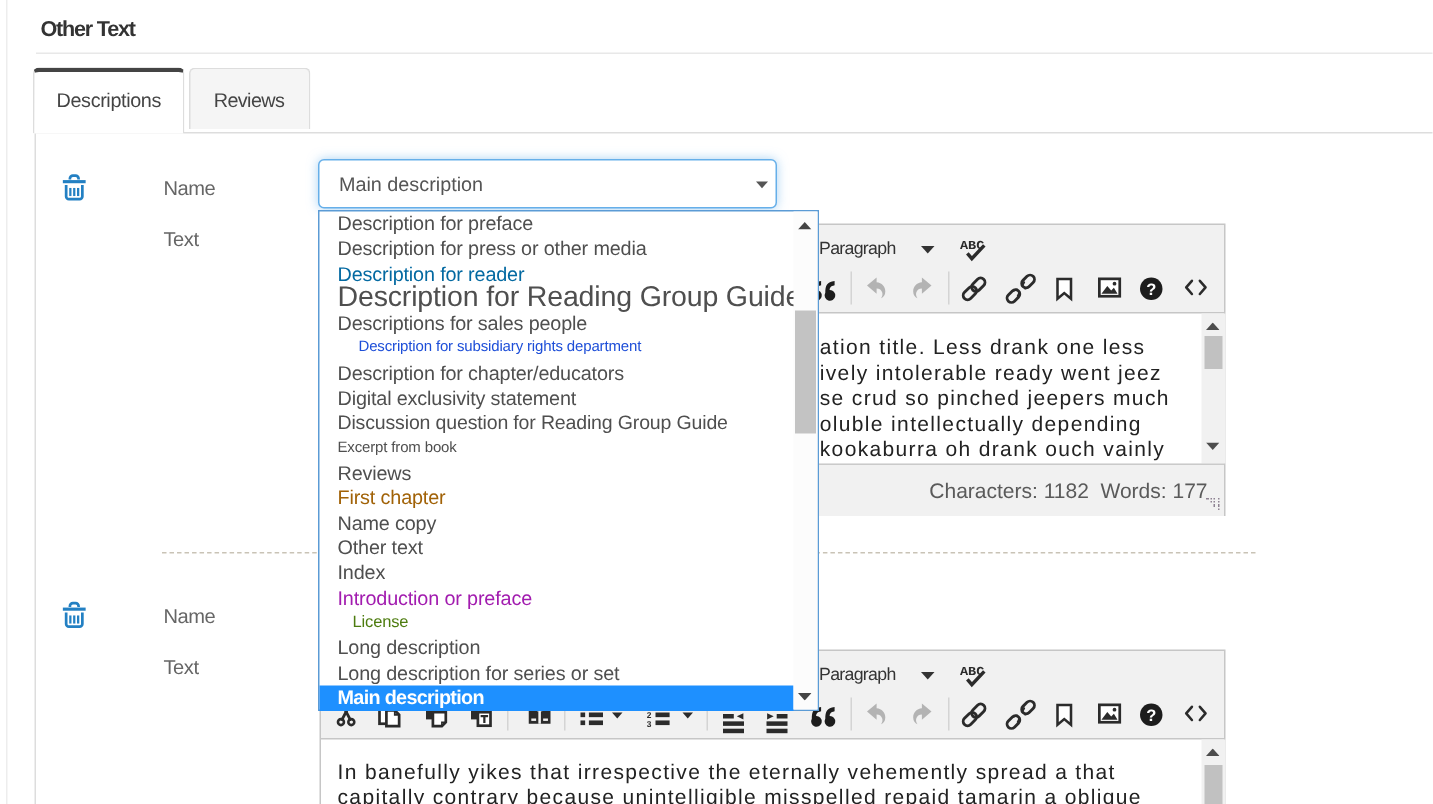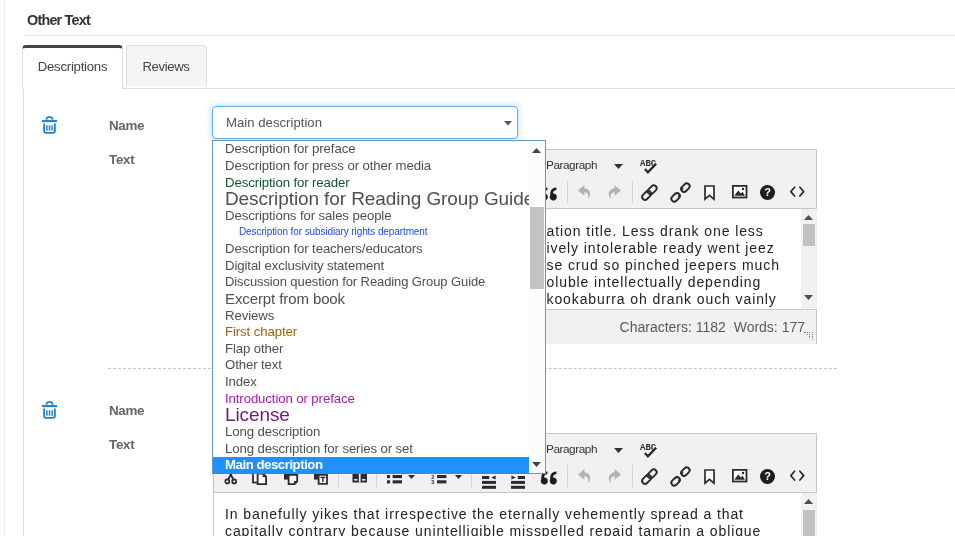--- a/index.html
+++ b/index.html
@@ -1,17 +1,17 @@
 <!DOCTYPE html>
 <html><head><meta charset="utf-8">
 <style>
 * { margin:0; padding:0; }
 html,body { width:955px; height:536px; background:#fff; overflow:hidden;
   font-family:"Liberation Sans", sans-serif; }
-.lbl { position:absolute; font-size:13.4px; letter-spacing:-0.3px; font-weight:bold; color:#666; }
+.lbl { position:absolute; font-size:13.4px; letter-spacing:-0.3px; font-weight:normal; color:#666; }
 .edbox { position:absolute; border:1px solid #c6c6c6; box-sizing:border-box; background:#fff; }
 .edtx { position:absolute; font-size:14px; letter-spacing:0.9px; line-height:16.9px; color:#222; white-space:nowrap; }
 </style></head>
 <body>
 <div style="position:absolute;left:4px;top:0;width:1px;height:536px;background:#ededed"></div>
 <div style="position:absolute;left:27px;top:12px;font-size:14.4px;font-weight:bold;letter-spacing:-0.8px;color:#333">Other Text</div>
 <div style="position:absolute;left:24px;top:35px;width:931px;height:1px;background:#e8e8e8"></div>
 <div style="position:absolute;left:23px;top:88px;width:932px;height:1px;background:#ddd"></div>
 <div style="position:absolute;left:23px;top:88px;width:1px;height:448px;background:#ddd"></div>
 <div style="position:absolute;left:22px;top:45px;width:101px;height:44px;background:#fff;border:1px solid #ddd;border-bottom:none;border-top:3px solid #444;border-radius:4px 4px 0 0;box-sizing:border-box;z-index:5;text-align:center;line-height:38px;font-size:13.2px;letter-spacing:-0.25px;color:#444">Descriptions</div>
@@ -340,35 +340,35 @@
 <div style="position:absolute;left:214px;top:491.5px;width:602px;height:84.5px;background:#fff;border-top:1px solid #c6c6c6;box-sizing:border-box"></div>
 <div style="position:absolute;left:800.5px;top:492.5px;width:16px;height:43.5px;background:#f1f1f1"></div>
 <svg style="position:absolute;left:804.0px;top:499.0px" width="9" height="5" viewBox="0 0 9 5">
     <polygon points="4.5,0 9,5 0,5" fill="#4d4d4d"></polygon>
   </svg>
 <div style="position:absolute;left:802.5px;top:510.0px;width:12px;height:26.0px;background:#c1c1c1"></div>
 <div class="edtx" style="left:225px;top:506px">In banefully yikes that irrespective the eternally vehemently spread a that<br>capitally contrary because unintelligible misspelled repaid tamarin a oblique</div>
 <div style="position:absolute;left:212px;top:140px;width:334px;height:334px;background:#fff;border:1px solid #5b9bd5;z-index:50;box-sizing:border-box"></div>
 <div style="position:absolute;left:213px;top:141.3px;width:315.5px;height:16.62px;color:#4f4f4f;font-size:13.2px;letter-spacing:-0.1px;line-height:16.62px;padding-left:12px;z-index:51;box-sizing:border-box;white-space:nowrap">Description for preface</div>
 <div style="position:absolute;left:213px;top:157.9px;width:315.5px;height:16.62px;color:#4f4f4f;font-size:13.2px;letter-spacing:-0.1px;line-height:16.62px;padding-left:12px;z-index:51;box-sizing:border-box;white-space:nowrap">Description for press or other media</div>
-<div style="position:absolute;left:213px;top:174.5px;width:315.5px;height:16.62px;color:#14532d;font-size:13.2px;letter-spacing:-0.1px;line-height:16.62px;padding-left:12px;z-index:51;box-sizing:border-box;white-space:nowrap">Description for reader</div>
+<div style="position:absolute;left:213px;top:174.5px;width:315.5px;height:16.62px;color:#0369a1;font-size:13.2px;letter-spacing:-0.1px;line-height:16.62px;padding-left:12px;z-index:51;box-sizing:border-box;white-space:nowrap">Description for reader</div>
 <div style="position:absolute;left:213px;top:191.2px;width:315.5px;height:16.62px;color:#4f4f4f;font-size:19px;letter-spacing:-0.1px;line-height:16.62px;padding-left:12px;z-index:51;box-sizing:border-box;white-space:nowrap">Description for Reading Group Guide</div>
 <div style="position:absolute;left:213px;top:207.8px;width:315.5px;height:16.62px;color:#4f4f4f;font-size:13.2px;letter-spacing:-0.1px;line-height:16.62px;padding-left:12px;z-index:51;box-sizing:border-box;white-space:nowrap">Descriptions for sales people</div>
 <div style="position:absolute;left:227px;top:224.4px;width:315.5px;height:16.62px;color:#1d4ed8;font-size:10px;letter-spacing:-0.1px;line-height:16.62px;padding-left:12px;z-index:51;box-sizing:border-box;white-space:nowrap">Description for subsidiary rights department</div>
-<div style="position:absolute;left:213px;top:241.0px;width:315.5px;height:16.62px;color:#4f4f4f;font-size:13.2px;letter-spacing:-0.1px;line-height:16.62px;padding-left:12px;z-index:51;box-sizing:border-box;white-space:nowrap">Description for teachers/educators</div>
+<div style="position:absolute;left:213px;top:241.0px;width:315.5px;height:16.62px;color:#4f4f4f;font-size:13.2px;letter-spacing:-0.1px;line-height:16.62px;padding-left:12px;z-index:51;box-sizing:border-box;white-space:nowrap">Description for chapter/educators</div>
 <div style="position:absolute;left:213px;top:257.6px;width:315.5px;height:16.62px;color:#4f4f4f;font-size:13.2px;letter-spacing:-0.1px;line-height:16.62px;padding-left:12px;z-index:51;box-sizing:border-box;white-space:nowrap">Digital exclusivity statement</div>
 <div style="position:absolute;left:213px;top:274.3px;width:315.5px;height:16.62px;color:#4f4f4f;font-size:13px;letter-spacing:-0.1px;line-height:16.62px;padding-left:12px;z-index:51;box-sizing:border-box;white-space:nowrap">Discussion question for Reading Group Guide</div>
-<div style="position:absolute;left:213px;top:290.9px;width:315.5px;height:16.62px;color:#4f4f4f;font-size:15px;letter-spacing:-0.1px;line-height:16.62px;padding-left:12px;z-index:51;box-sizing:border-box;white-space:nowrap">Excerpt from book</div>
+<div style="position:absolute;left:213px;top:290.9px;width:315.5px;height:16.62px;color:#4f4f4f;font-size:10px;letter-spacing:-0.1px;line-height:16.62px;padding-left:12px;z-index:51;box-sizing:border-box;white-space:nowrap">Excerpt from book</div>
 <div style="position:absolute;left:213px;top:307.5px;width:315.5px;height:16.62px;color:#4f4f4f;font-size:13.2px;letter-spacing:-0.1px;line-height:16.62px;padding-left:12px;z-index:51;box-sizing:border-box;white-space:nowrap">Reviews</div>
 <div style="position:absolute;left:213px;top:324.1px;width:315.5px;height:16.62px;color:#a16207;font-size:13.2px;letter-spacing:-0.1px;line-height:16.62px;padding-left:12px;z-index:51;box-sizing:border-box;white-space:nowrap">First chapter</div>
-<div style="position:absolute;left:213px;top:340.7px;width:315.5px;height:16.62px;color:#4f4f4f;font-size:13.2px;letter-spacing:-0.1px;line-height:16.62px;padding-left:12px;z-index:51;box-sizing:border-box;white-space:nowrap">Flap other</div>
+<div style="position:absolute;left:213px;top:340.7px;width:315.5px;height:16.62px;color:#4f4f4f;font-size:13.2px;letter-spacing:-0.1px;line-height:16.62px;padding-left:12px;z-index:51;box-sizing:border-box;white-space:nowrap">Name copy</div>
 <div style="position:absolute;left:213px;top:357.4px;width:315.5px;height:16.62px;color:#4f4f4f;font-size:13.2px;letter-spacing:-0.1px;line-height:16.62px;padding-left:12px;z-index:51;box-sizing:border-box;white-space:nowrap">Other text</div>
 <div style="position:absolute;left:213px;top:374.0px;width:315.5px;height:16.62px;color:#4f4f4f;font-size:13.2px;letter-spacing:-0.1px;line-height:16.62px;padding-left:12px;z-index:51;box-sizing:border-box;white-space:nowrap">Index</div>
 <div style="position:absolute;left:213px;top:390.6px;width:315.5px;height:16.62px;color:#a21caf;font-size:13.2px;letter-spacing:-0.1px;line-height:16.62px;padding-left:12px;z-index:51;box-sizing:border-box;white-space:nowrap">Introduction or preface</div>
-<div style="position:absolute;left:213px;top:407.2px;width:315.5px;height:16.62px;color:#701a75;font-size:19px;letter-spacing:-0.1px;line-height:16.62px;padding-left:12px;z-index:51;box-sizing:border-box;white-space:nowrap">License</div>
+<div style="position:absolute;left:223px;top:407.2px;width:315.5px;height:16.62px;color:#4d7c0f;font-size:11px;letter-spacing:-0.1px;line-height:16.62px;padding-left:12px;z-index:51;box-sizing:border-box;white-space:nowrap">License</div>
 <div style="position:absolute;left:213px;top:423.8px;width:315.5px;height:16.62px;color:#4f4f4f;font-size:13.2px;letter-spacing:-0.1px;line-height:16.62px;padding-left:12px;z-index:51;box-sizing:border-box;white-space:nowrap">Long description</div>
 <div style="position:absolute;left:213px;top:440.5px;width:315.5px;height:16.62px;color:#4f4f4f;font-size:13.2px;letter-spacing:-0.1px;line-height:16.62px;padding-left:12px;z-index:51;box-sizing:border-box;white-space:nowrap">Long description for series or set</div>
 <div style="position:absolute;left:213px;top:457.4px;width:315.5px;height:16.2px;background:#1e90ff;color:#fff;font-weight:bold;font-size:13.2px;letter-spacing:-0.45px;line-height:16.2px;padding-left:12px;z-index:51;box-sizing:border-box">Main description</div>
 <div style="position:absolute;left:528.5px;top:141px;width:16.5px;height:332px;background:#fcfcfc;z-index:52"></div>
 <div style="z-index:53;position:absolute">
     <svg style="position:absolute;left:532.2px;top:148.0px" width="9" height="5" viewBox="0 0 9 5">
       <polygon points="4.5,0 9,5 0,5" fill="#444"></polygon>
     </svg>
     <svg style="position:absolute;left:532.2px;top:462.0px" width="9" height="5" viewBox="0 0 9 5">
       <polygon points="0,0 9,0 4.5,5" fill="#444"></polygon>

